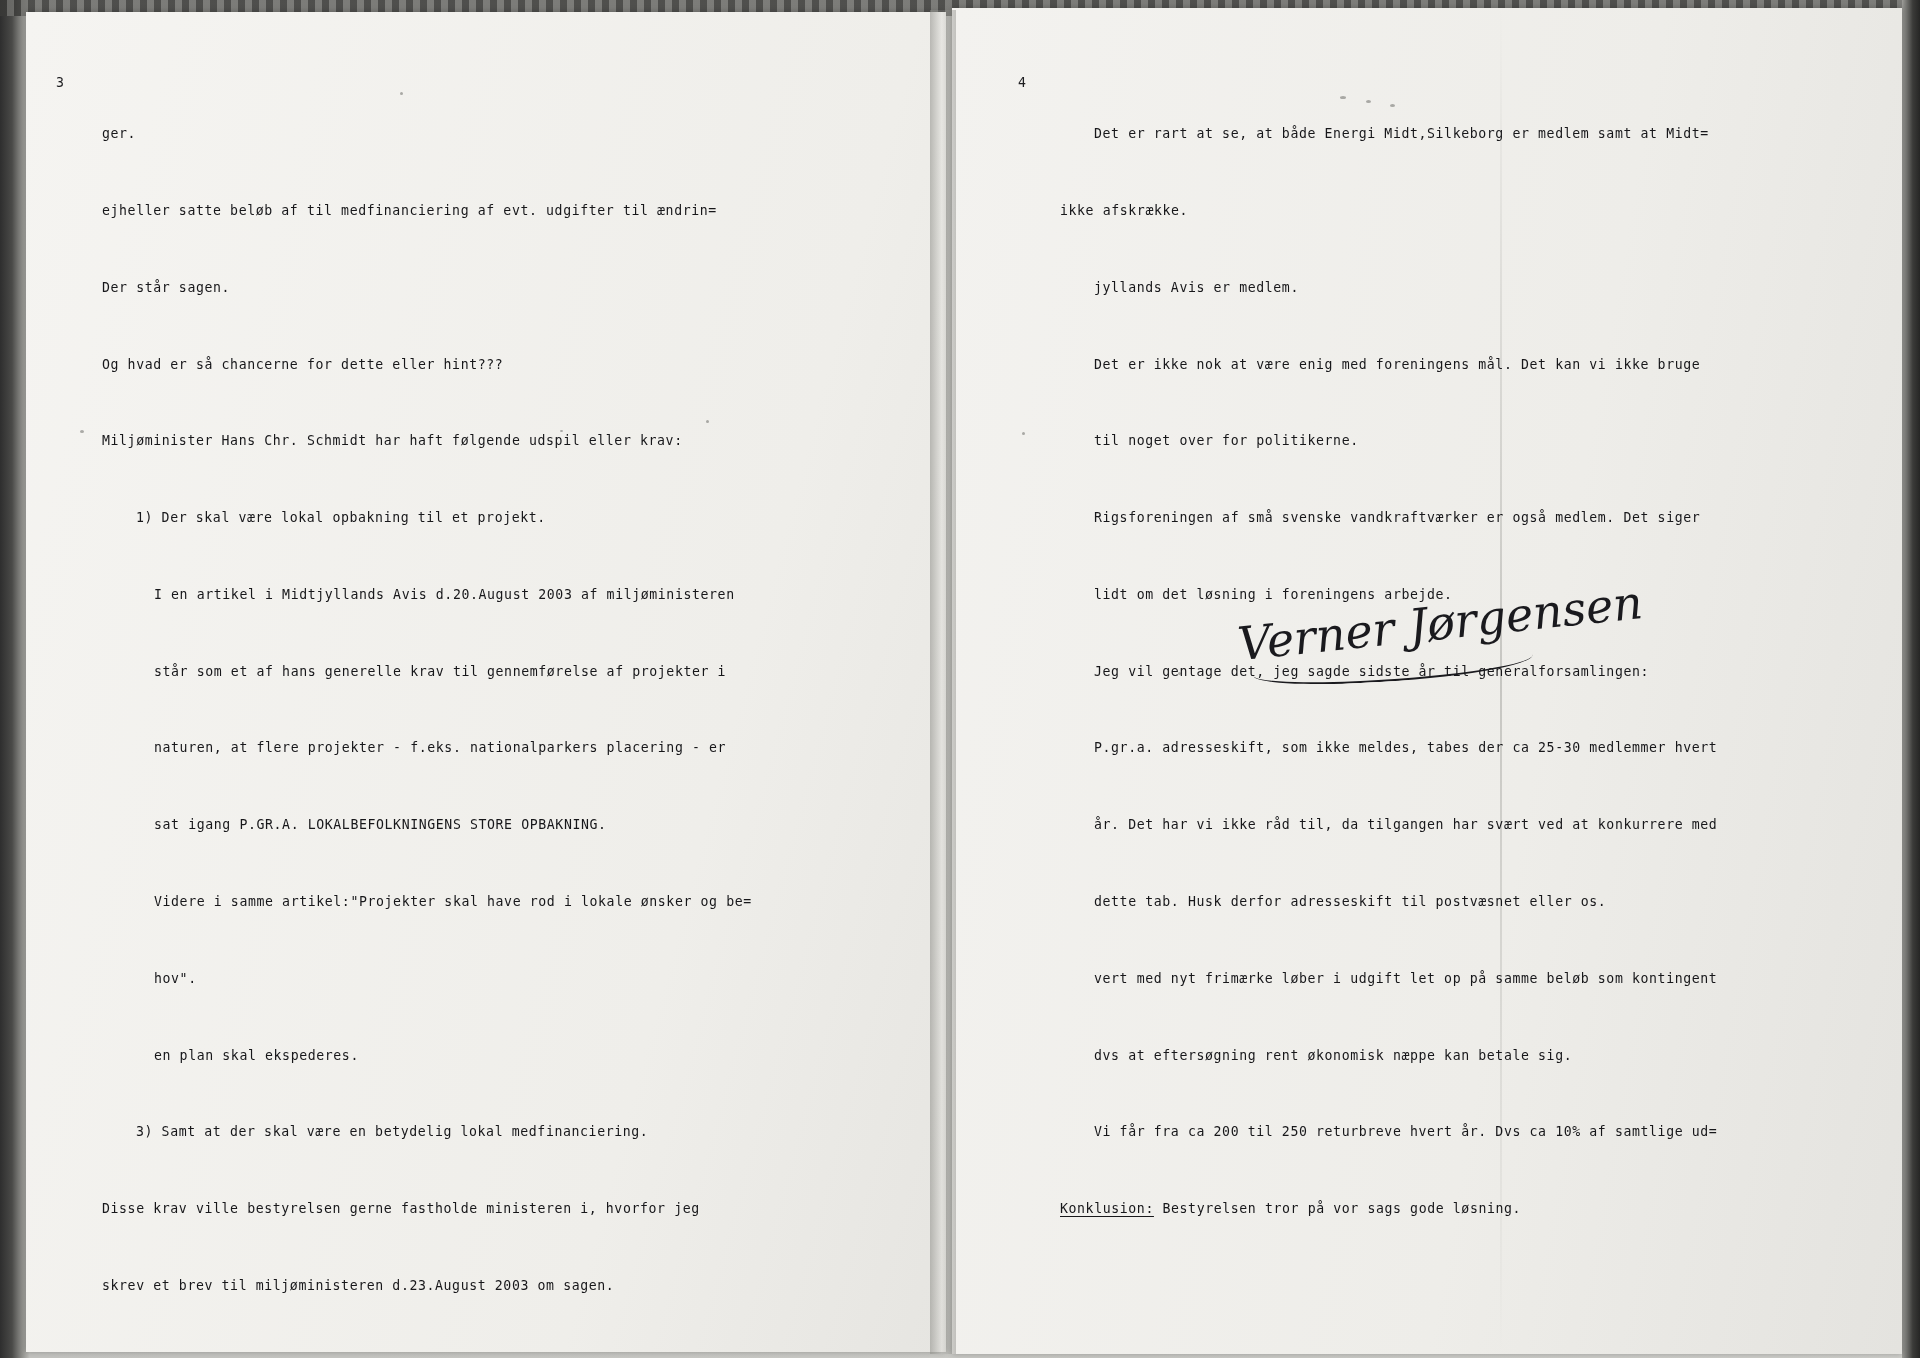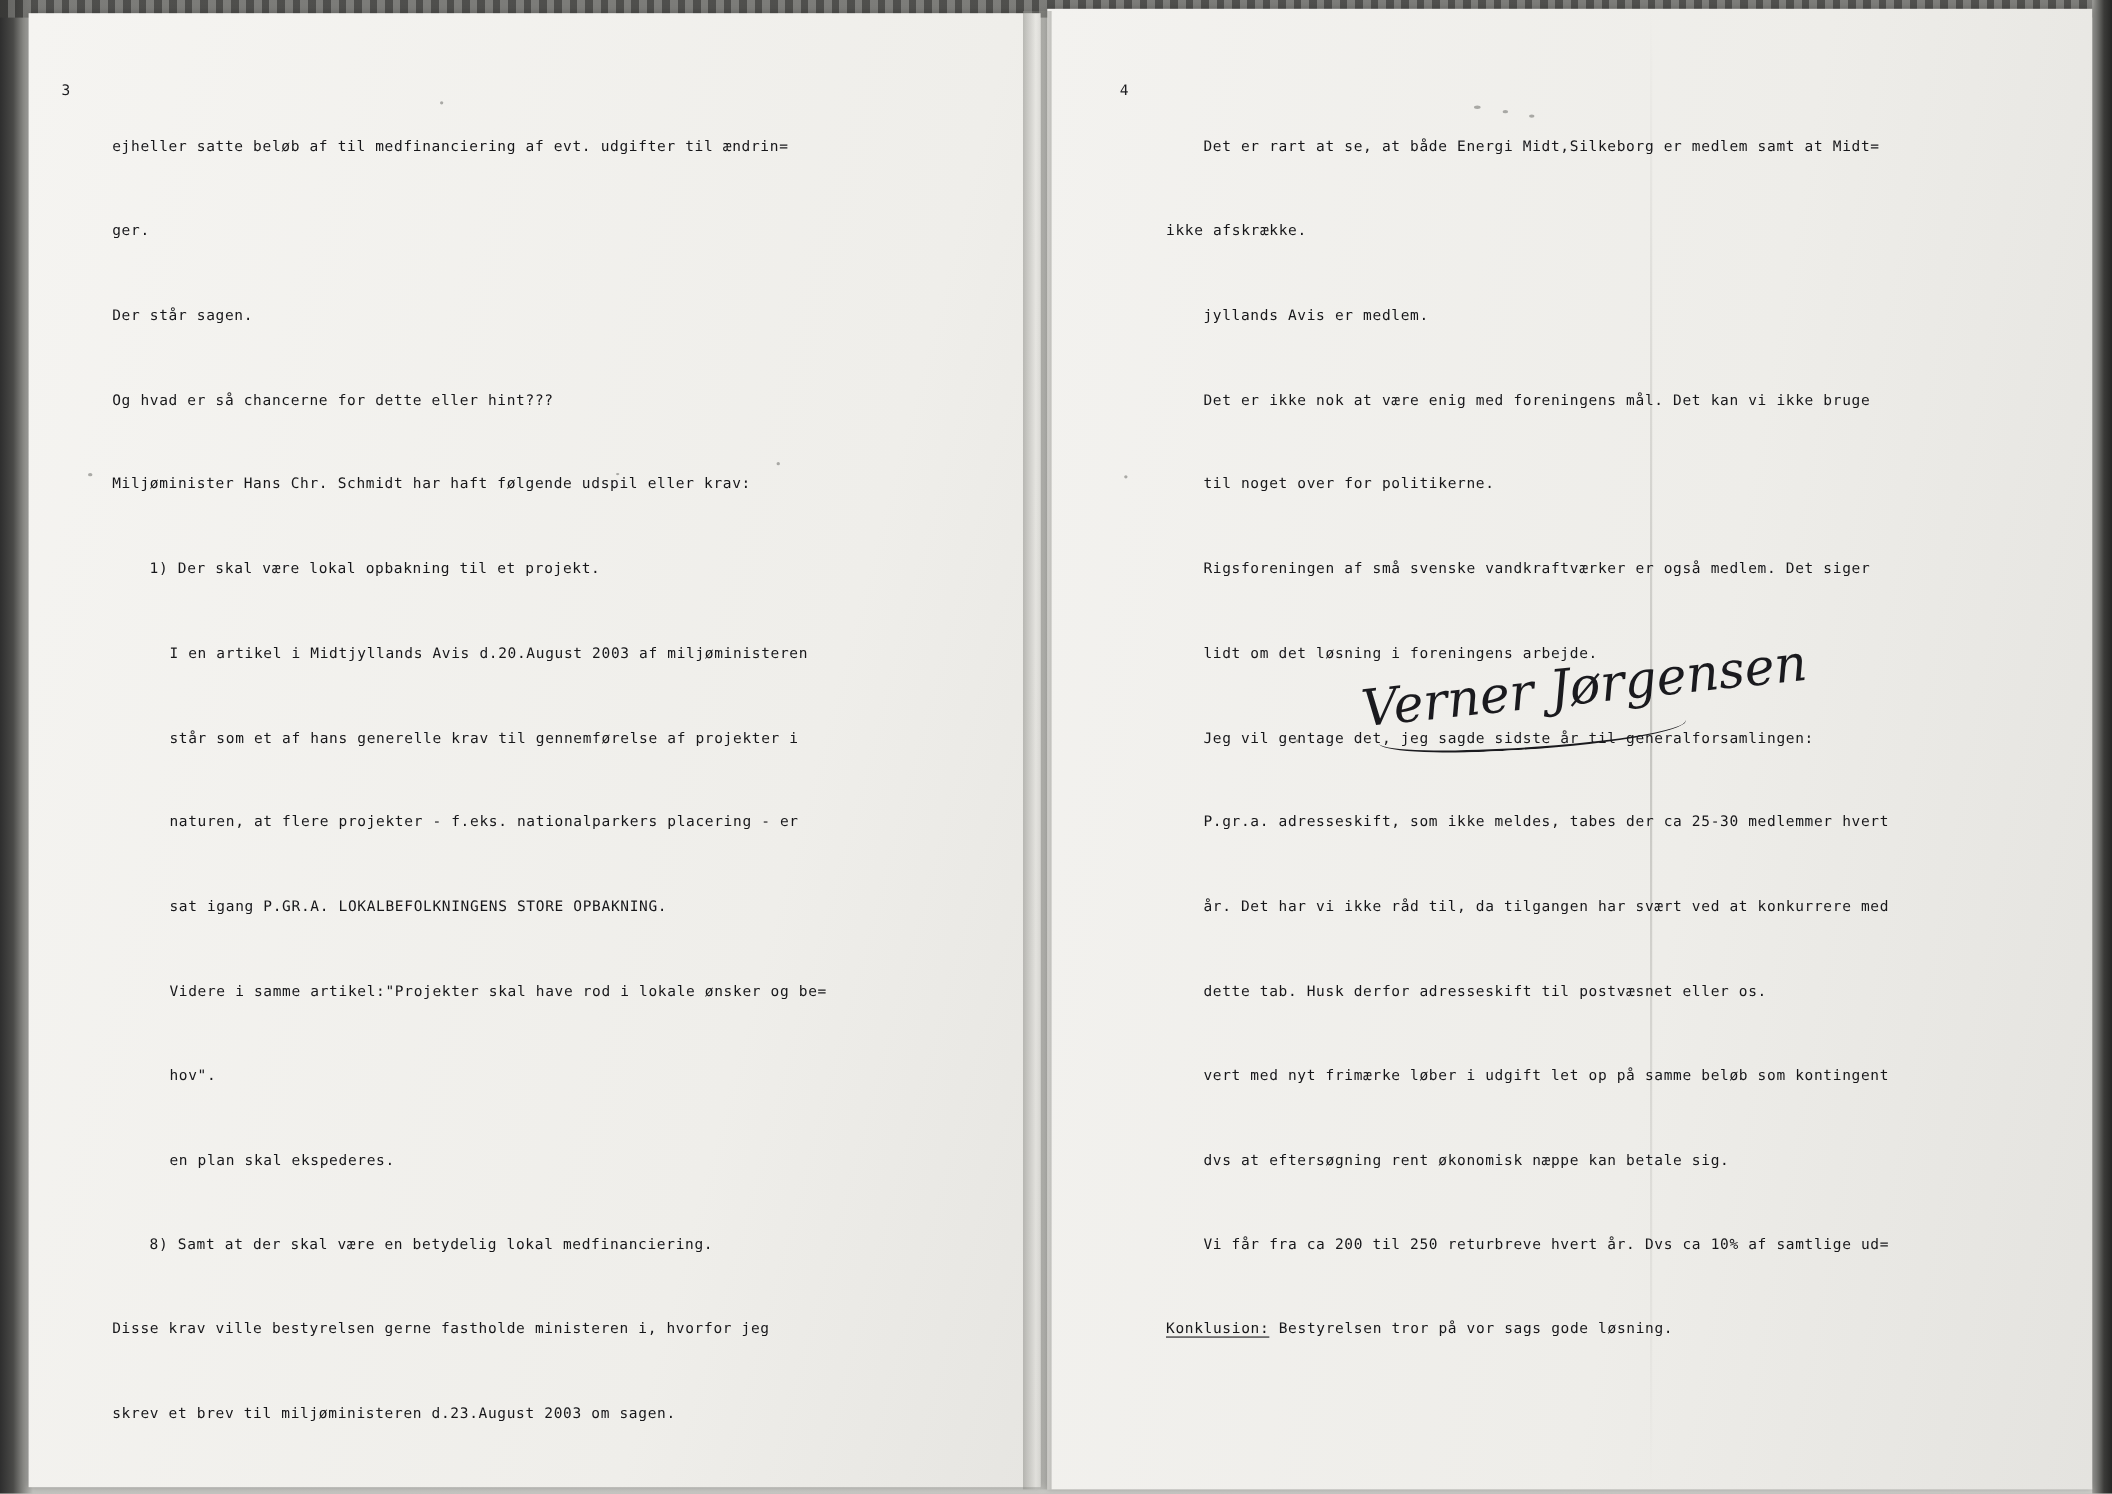--- a/index.html
+++ b/index.html
@@ -139,34 +139,34 @@
   <div class="speck" style="left:1022px;top:432px;width:3px;height:3px;"></div>
   <div class="speck" style="left:1178px;top:672px;width:3px;height:3px;"></div>
   <div class="speck" style="left:1340px;top:96px;width:6px;height:3px;"></div>
   <div class="speck" style="left:1366px;top:100px;width:5px;height:3px;"></div>
   <div class="speck" style="left:1390px;top:104px;width:5px;height:3px;"></div>
 
   <div class="pgnum l">3</div>
   <div class="pgnum r">4</div>
 
   <div class="col left-col">
+    <span class="line">ger.</span>
     <span class="line">ejheller satte beløb af til medfinanciering af evt. udgifter til ændrin=</span>
-    <span class="line">ger.</span>
     <span class="line">Der står sagen.</span>
     <span class="line">Og hvad er så chancerne for dette eller hint???</span>
     <span class="line">Miljøminister Hans Chr. Schmidt har haft følgende udspil eller krav:</span>
     <span class="line ind1">1) Der skal være lokal opbakning til et projekt.</span>
     <span class="line ind2">I en artikel i Midtjyllands Avis d.20.August 2003 af miljøministeren</span>
     <span class="line ind2">står som et af hans generelle krav til gennemførelse af projekter i</span>
     <span class="line ind2">naturen, at flere projekter - f.eks. nationalparkers placering - er</span>
     <span class="line ind2">sat igang P.GR.A. LOKALBEFOLKNINGENS STORE OPBAKNING.</span>
     <span class="line ind2">Videre i samme artikel:"Projekter skal have rod i lokale ønsker og be=</span>
     <span class="line ind2">hov".</span>
     <span class="line ind2">en plan skal ekspederes.</span>
-    <span class="line ind1">8) Samt at der skal være en betydelig lokal medfinanciering.</span>
+    <span class="line ind1">3) Samt at der skal være en betydelig lokal medfinanciering.</span>
     <span class="line">Disse krav ville bestyrelsen gerne fastholde ministeren i, hvorfor jeg</span>
     <span class="line">skrev et brev til miljøministeren d.23.August 2003 om sagen.</span>
     
     
     
     
     
     
     
     

